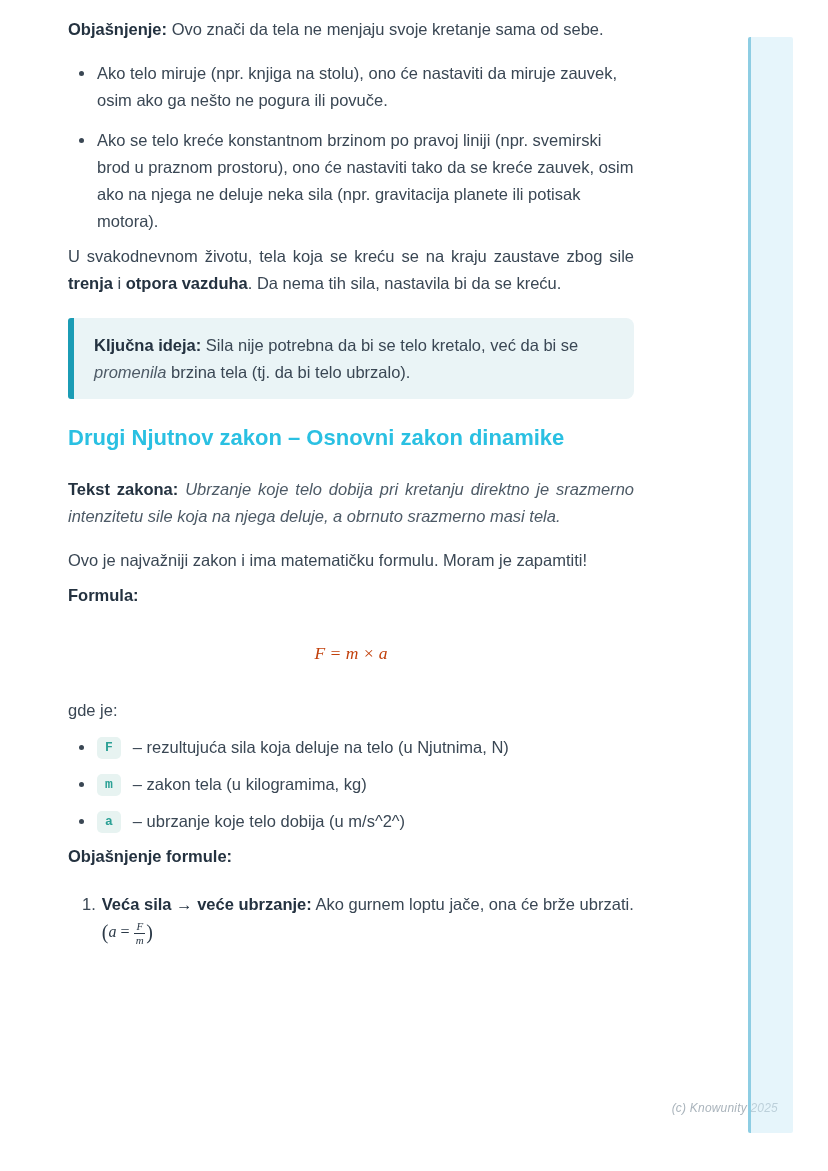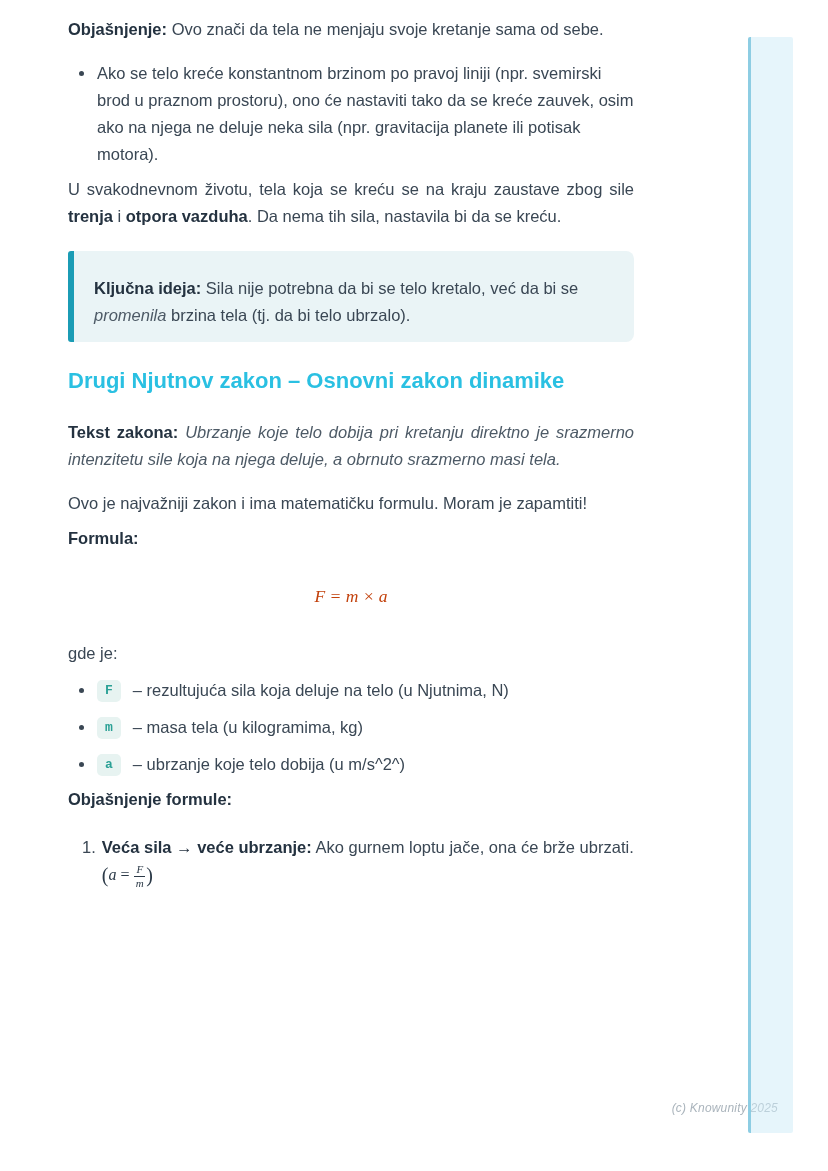--- a/index.html
+++ b/index.html
@@ -28,21 +28,21 @@
   .mt-ol{margin-top:21px;}
 
   ul,ol{margin:0;padding:0;list-style:none;}
   ul li{display:flex;align-items:flex-start;}
   ul li + li{margin-top:13px;}
   .dot{flex:0 0 auto;width:5px;height:5px;border-radius:50%;background:#3a4754;margin:11px 13px 0 11px;}
   .li-text{flex:1 1 auto;font-size:16.5px;line-height:27px;}
 
   .callout{
     background:#eaf4f6;border-left:6px solid #1b9cb5;border-radius:3px 8px 8px 3px;
-    padding:24px 24px 13px 20px;
+    padding:14px 24px 13px 20px;
   }
   .callout p{line-height:27px;}
 
   h2{
     margin:0;font-size:22px;line-height:33px;font-weight:bold;color:#2ac0e2;
     white-space:nowrap;letter-spacing:0;
   }
 
   .formula-block{text-align:center;font-family:"Liberation Serif",serif;
     font-style:italic;font-size:17.5px;line-height:27px;color:#c2410c;}
@@ -79,20 +79,24 @@
 <body>
 
 <div class="content">
 
 
   <p class="just mt-p2"><strong>Objašnjenje:</strong> <span>Ovo znači da tela ne menjaju svoje kretanje sama od sebe.</span></p>
 
   <ul class="mt-ul1">
     <li>
       <span class="dot"></span>
+      <span class="li-text">Ako telo miruje (npr. knjiga na stolu), ono će nastaviti da miruje zauvek, osim ako ga nešto ne pogura ili povuče.</span>
+    </li>
+    <li>
+      <span class="dot"></span>
       <span class="li-text">Ako se telo kreće konstantnom brzinom po pravoj liniji (npr. svemirski brod u praznom prostoru), ono će nastaviti tako da se kreće zauvek, osim ako na njega ne deluje neka sila (npr. gravitacija planete ili potisak motora).</span>
     </li>
   </ul>
 
   <p class="just mt-p3"><span>U svakodnevnom životu, tela koja se kreću se na kraju zaustave zbog sile </span><strong>trenja</strong><span> i </span><strong>otpora vazduha</strong><span>. Da nema tih sila, nastavila bi da se kreću.</span></p>
 
   <div class="callout mt-callout">
     <p><strong>Ključna ideja:</strong><span> Sila nije potrebna da bi se telo kretalo, već da bi se </span><span class="it">promenila</span><span> brzina tela (tj. da bi telo ubrzalo).</span></p>
   </div>
 
@@ -110,21 +114,21 @@
 
   <ul class="mt-ul2">
     <li class="var-li">
       <span class="dot"></span>
       <span class="badge">F</span>
       <span class="li-text">– rezultujuća sila koja deluje na telo (u Njutnima, N)</span>
     </li>
     <li class="var-li">
       <span class="dot"></span>
       <span class="badge">m</span>
-      <span class="li-text">– masa tela (u kilogramima, kg)</span>
+      <span class="li-text">– zakon tela (u kilogramima, kg)</span>
     </li>
     <li class="var-li">
       <span class="dot"></span>
       <span class="badge">a</span>
       <span class="li-text">– ubrzanje koje telo dobija (u m/s^2^)</span>
     </li>
   </ul>
 
   <p class="mt-p8"><strong>Objašnjenje formule:</strong></p>
 

